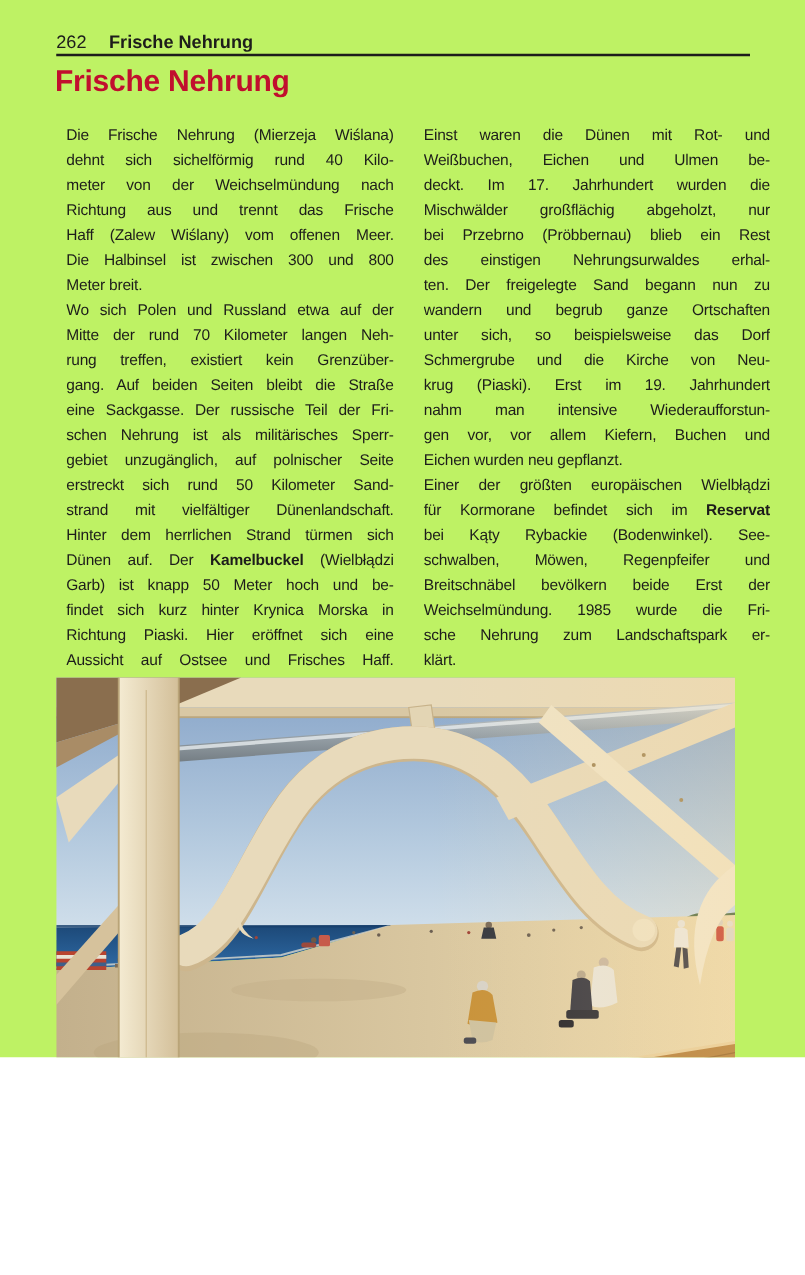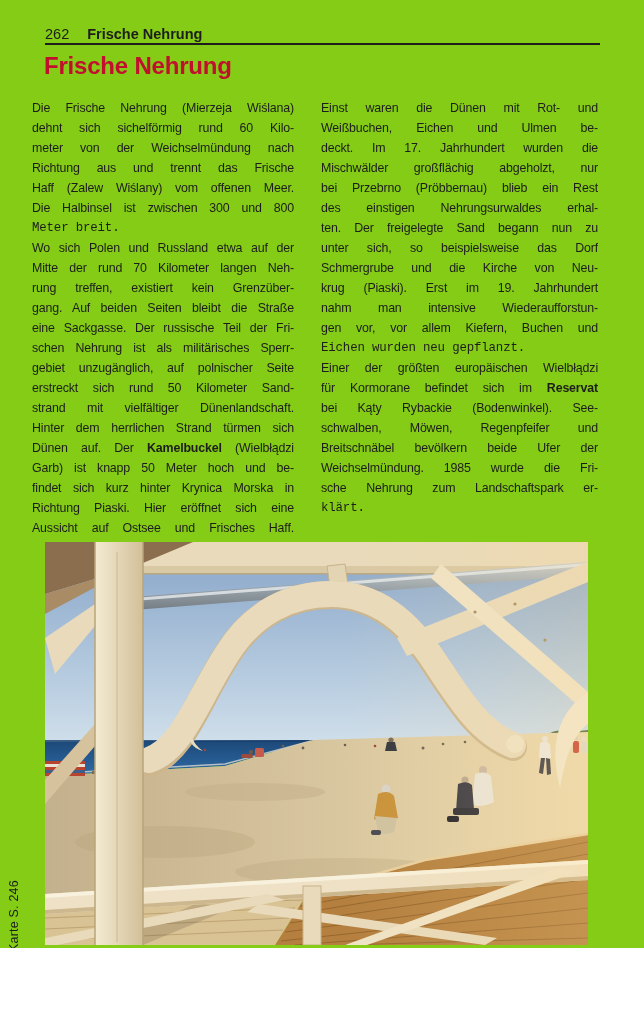--- a/index.html
+++ b/index.html
@@ -1,29 +1,29 @@
 <!DOCTYPE html>
 <html style="--accent: #c10f2e; --text: #1d1d1b;"><head>
 <meta charset="utf-8">
 <style>
   html,body{margin:0;padding:0;background:#ffffff;}
   :root{--accent:#c10f2e;--text:#1d1d1b;}
-  .page{position:relative;width:644px;height:948px;background:#84cc16;overflow:hidden;
+  .page{position:relative;width:644px;height:846px;background:#bef264;overflow:hidden;
         font-family:"Liberation Sans",sans-serif;color:var(--text);}
   .running-head{position:absolute;left:45px;top:26px;font-size:14.5px;white-space:nowrap;}
   .running-head .pagenum{font-weight:400;}
   .running-head .chapter{font-weight:700;margin-left:18px;}
   .rule{position:absolute;left:45px;top:43px;width:555px;height:1.6px;background:#1d1d1b;}
   .title{position:absolute;left:44px;top:52px;margin:0;font-size:24px;font-weight:700;
          letter-spacing:-0.2px;color:var(--accent);}
   .col{position:absolute;top:98px;font-size:12.4px;line-height:20px;letter-spacing:-0.15px;}
-  .col-left{left:32px;width:262px;}
-  .col-right{left:321px;width:277px;}
+  .col-left{left:53px;width:262px;}
+  .col-right{left:339px;width:277px;}
   .tline{height:20px;overflow:hidden;text-align:justify;text-align-last:justify;}
-  .tline.nj{text-align:right;text-align-last:left;font-family:Liberation Mono, monospace;}
+  .tline.nj{text-align:right;text-align-last:left;}
   .tline b{font-weight:700;}
   .photo{position:absolute;left:45px;top:542px;width:543px;height:403px;margin:0;padding:0;
          line-height:0;}
   .margin-note{position:absolute;left:7px;top:874px;height:78px;font-size:12.5px;
                letter-spacing:0.2px;writing-mode:vertical-rl;transform:rotate(180deg);
                white-space:nowrap;color:var(--text);}
   .caption-tri{position:absolute;left:22px;top:956px;width:0;height:0;
                border-left:5px solid transparent;border-right:5px solid transparent;
                border-bottom:9px solid var(--accent);}
   .caption{position:absolute;left:47px;top:950px;font-family:"Liberation Serif",serif;
@@ -36,21 +36,21 @@
 
   <header class="running-head">
     <span class="pagenum">262</span><span class="chapter">Frische Nehrung</span>
   </header>
   <div class="rule"></div>
 
   <h1 class="title">Frische Nehrung</h1>
 
   <div class="col col-left">
       <div class="tline"><span>Die Frische Nehrung (Mierzeja Wiślana)</span></div>
-      <div class="tline"><span>dehnt sich sichelförmig rund 60 Kilo-</span></div>
+      <div class="tline"><span>dehnt sich sichelförmig rund 40 Kilo-</span></div>
       <div class="tline"><span>meter von der Weichselmündung nach</span></div>
       <div class="tline"><span>Richtung aus und trennt das Frische</span></div>
       <div class="tline"><span>Haff (Zalew Wiślany) vom offenen Meer.</span></div>
       <div class="tline"><span>Die Halbinsel ist zwischen 300 und 800</span></div>
       <div class="tline nj"><span>Meter breit.</span></div>
       <div class="tline"><span>Wo sich Polen und Russland etwa auf der</span></div>
       <div class="tline"><span>Mitte der rund 70 Kilometer langen Neh-</span></div>
       <div class="tline"><span>rung treffen, existiert kein Grenzüber-</span></div>
       <div class="tline"><span>gang. Auf beiden Seiten bleibt die Straße</span></div>
       <div class="tline"><span>eine Sackgasse. Der russische Teil der Fri-</span></div>
@@ -66,31 +66,32 @@
       <div class="tline"><span>Aussicht auf Ostsee und Frisches Haff.</span></div>
     </div>
   <div class="col col-right">
       <div class="tline"><span>Einst waren die Dünen mit Rot- und</span></div>
       <div class="tline"><span>Weißbuchen, Eichen und Ulmen be-</span></div>
       <div class="tline"><span>deckt. Im 17. Jahrhundert wurden die</span></div>
       <div class="tline"><span>Mischwälder großflächig abgeholzt, nur</span></div>
       <div class="tline"><span>bei Przebrno (Pröbbernau) blieb ein Rest</span></div>
       <div class="tline"><span>des einstigen Nehrungsurwaldes erhal-</span></div>
       <div class="tline"><span>ten. Der freigelegte Sand begann nun zu</span></div>
+      <div class="tline"><span>wandern und begrub ganze Ortschaften</span></div>
       <div class="tline"><span>unter sich, so beispielsweise das Dorf</span></div>
       <div class="tline"><span>Schmergrube und die Kirche von Neu-</span></div>
       <div class="tline"><span>krug (Piaski). Erst im 19. Jahrhundert</span></div>
       <div class="tline"><span>nahm man intensive Wiederaufforstun-</span></div>
       <div class="tline"><span>gen vor, vor allem Kiefern, Buchen und</span></div>
       <div class="tline nj"><span>Eichen wurden neu gepflanzt.</span></div>
       <div class="tline"><span>Einer der größten europäischen Wielbłądzi</span></div>
       <div class="tline"><span>für Kormorane befindet sich im </span><b>Reservat</b><span></span></div>
       <div class="tline"><span>bei Kąty Rybackie (Bodenwinkel). See-</span></div>
       <div class="tline"><span>schwalben, Möwen, Regenpfeifer und</span></div>
-      <div class="tline"><span>Breitschnäbel bevölkern beide Ufer der</span></div>
+      <div class="tline"><span>Breitschnäbel bevölkern beide Erst der</span></div>
       <div class="tline"><span>Weichselmündung. 1985 wurde die Fri-</span></div>
       <div class="tline"><span>sche Nehrung zum Landschaftspark er-</span></div>
       <div class="tline nj"><span>klärt.</span></div>
     </div>
 
   <figure class="photo">
     <svg viewBox="0 0 543 403" width="543" height="403" xmlns="http://www.w3.org/2000/svg">
       <defs>
         <linearGradient id="g-sky" x1="0" y1="0" x2="0" y2="1">
           <stop offset="0" stop-color="#87a4c8"></stop>

